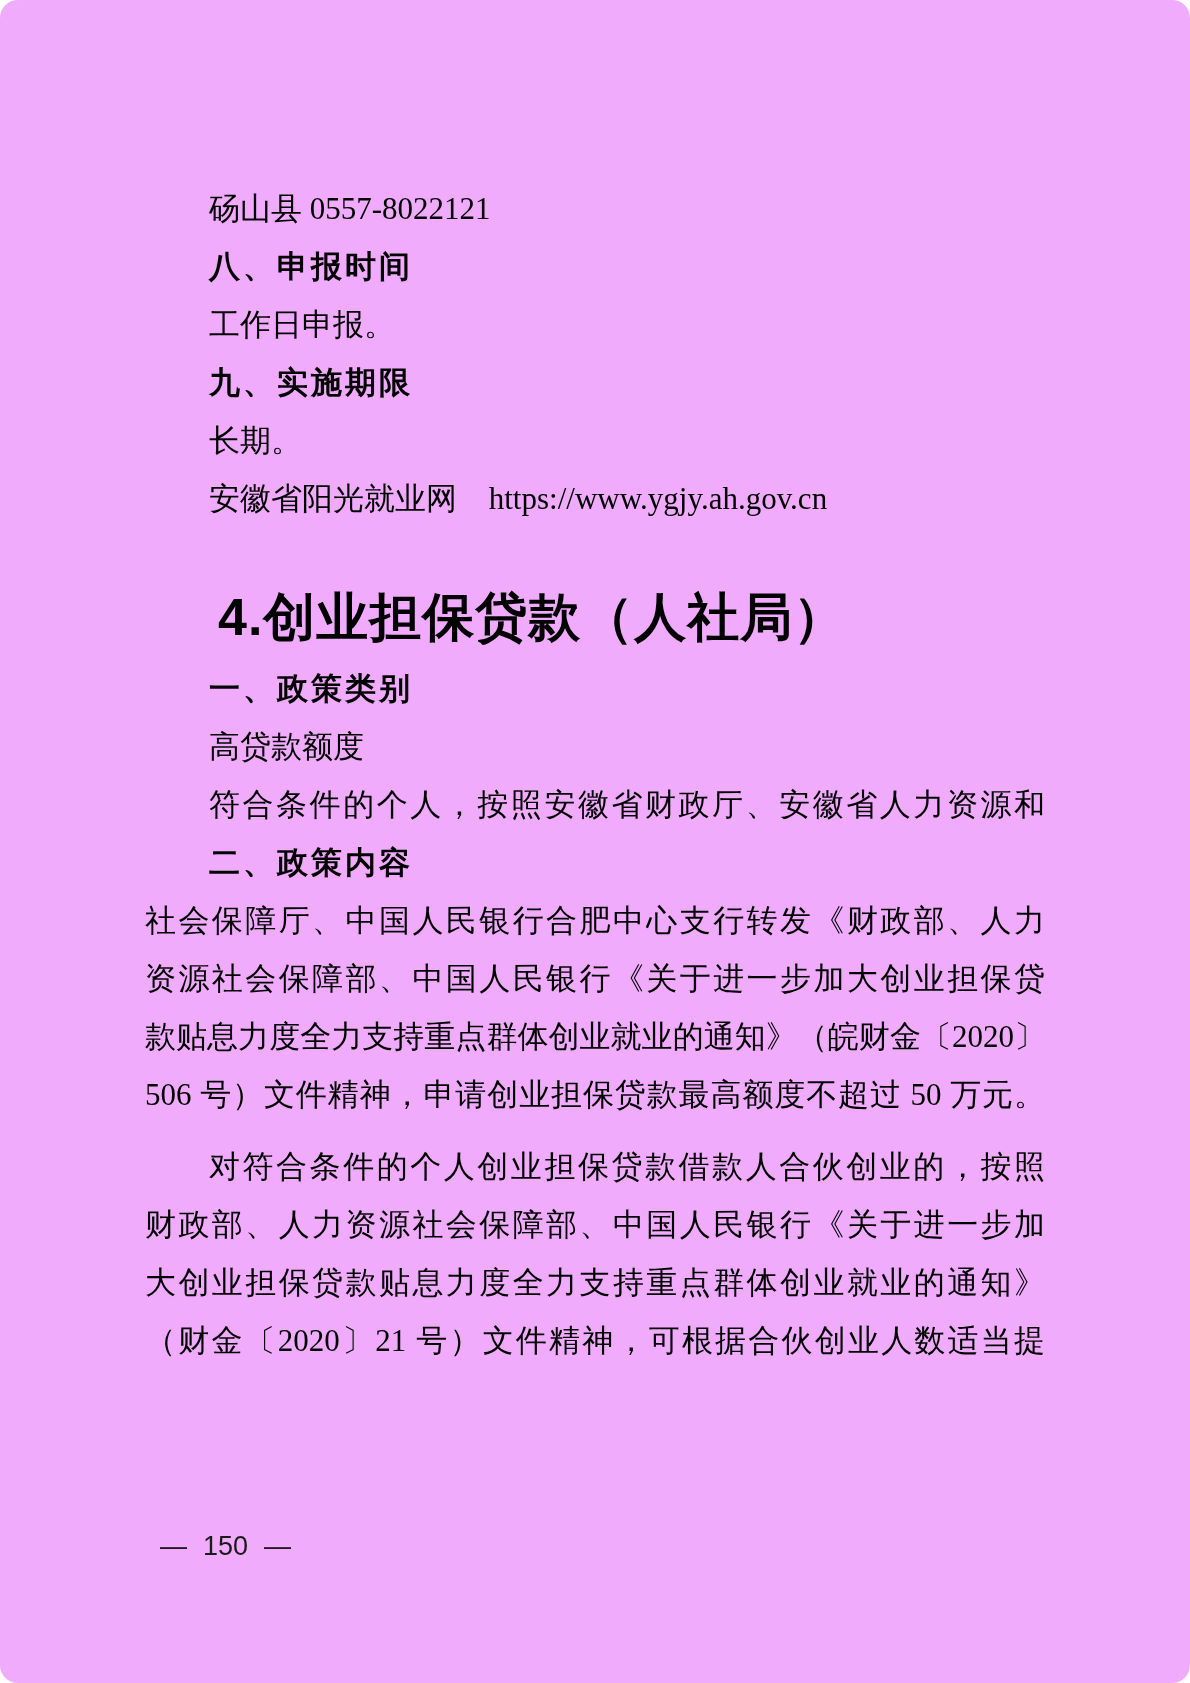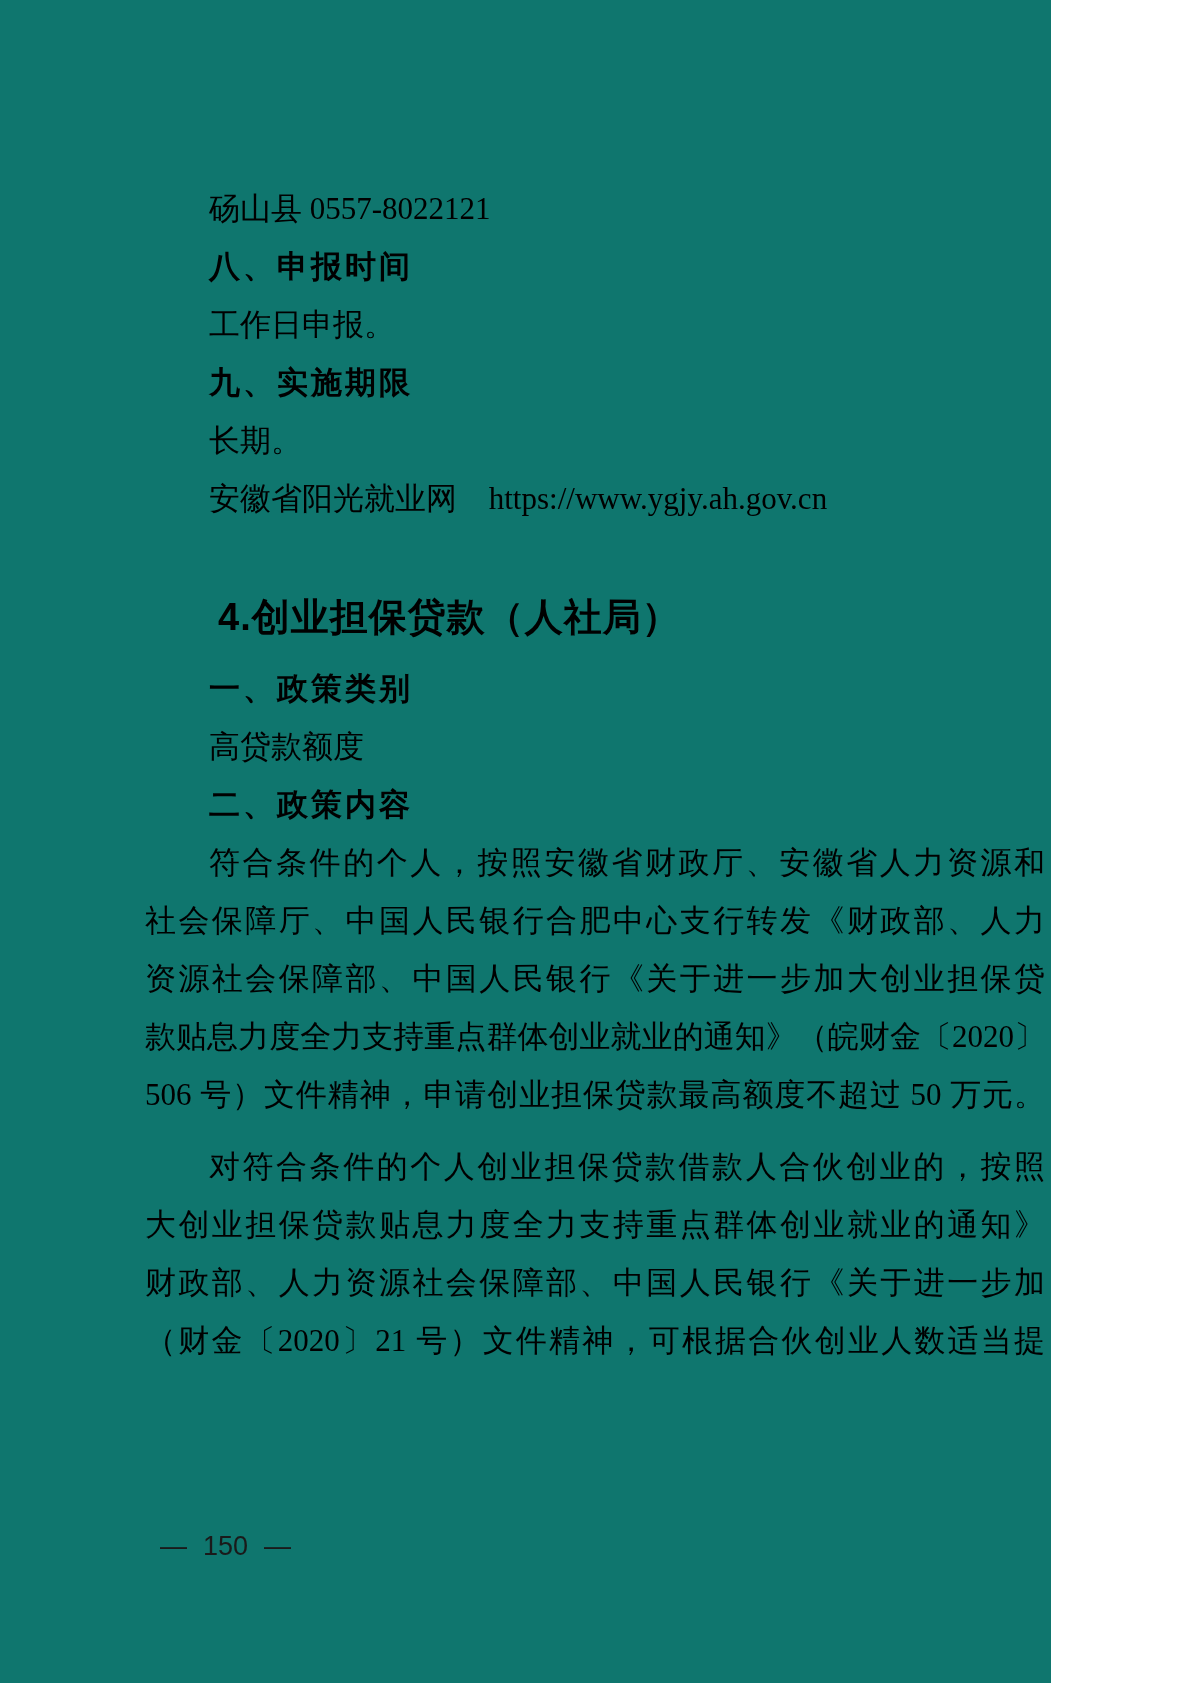--- a/index.html
+++ b/index.html
@@ -2,26 +2,27 @@
 <html><head>
 <meta charset="utf-8">
 <style>
   html, body {
     margin: 0;
     padding: 0;
     background: #ffffff;
   }
   .page {
     position: relative;
-    width: 1051px;
+    width: 1190px;
     height: 1683px;
-    background: #0f766e;
+    background: #f0abfc;
     color: #000000;
     font-family: "Liberation Serif", "DejaVu Serif", serif;
     overflow: hidden;
+    border-radius: 18px;
   }
   .content {
     position: absolute;
     left: 145px;
     top: 180px;
     width: 900px;
   }
   .ln {
     height: 58px;
     line-height: 58px;
@@ -38,21 +39,21 @@
   .stretch {
     white-space: normal;
     text-align: justify;
     text-align-last: justify;
   }
   .title {
     height: 62px;
     line-height: 62px;
     margin-top: 58px;
     padding-left: 73px;
-    font-size: 38px;
+    font-size: 52px;
     font-weight: bold;
     letter-spacing: 1px;
     font-family: "Liberation Sans", "DejaVu Sans", sans-serif;
     white-space: nowrap;
   }
   .mt12 { margin-top: 12px; }
   .mt14 { margin-top: 14px; }
   .url  { margin-left: 24px; }
   .footer {
     position: absolute;
@@ -83,31 +84,31 @@
     <div class="ln indent">
       <span>安徽省阳光就业网</span>
       <span class="url">https://www.ygjy.ah.gov.cn</span>
     </div>
 
     <div class="title">4.创业担保贷款（人社局）</div>
 
     <div class="ln indent hd mt12">一、政策类别</div>
     <div class="ln indent">高贷款额度</div>
 
+    <div class="ln indent stretch">符合条件的个人，按照安徽省财政厅、安徽省人力资源和</div>
+
     <div class="ln indent hd">二、政策内容</div>
-
-    <div class="ln indent stretch">符合条件的个人，按照安徽省财政厅、安徽省人力资源和</div>
     <div class="ln stretch">社会保障厅、中国人民银行合肥中心支行转发《财政部、人力</div>
     <div class="ln stretch">资源社会保障部、中国人民银行《关于进一步加大创业担保贷</div>
     <div class="ln stretch">款贴息力度全力支持重点群体创业就业的通知》（皖财金〔2020〕</div>
     <div class="ln stretch">506 号）文件精神，申请创业担保贷款最高额度不超过 50 万元。</div>
 
     <div class="ln indent stretch mt14">对符合条件的个人创业担保贷款借款人合伙创业的，按照</div>
+    <div class="ln stretch">财政部、人力资源社会保障部、中国人民银行《关于进一步加</div>
     <div class="ln stretch">大创业担保贷款贴息力度全力支持重点群体创业就业的通知》</div>
-    <div class="ln stretch">财政部、人力资源社会保障部、中国人民银行《关于进一步加</div>
     <div class="ln stretch">（财金〔2020〕21 号）文件精神，可根据合伙创业人数适当提</div>
 
   </div>
 
   <div class="footer">
     <span>—</span>
     <span>150</span>
     <span>—</span>
   </div>
 </div>

